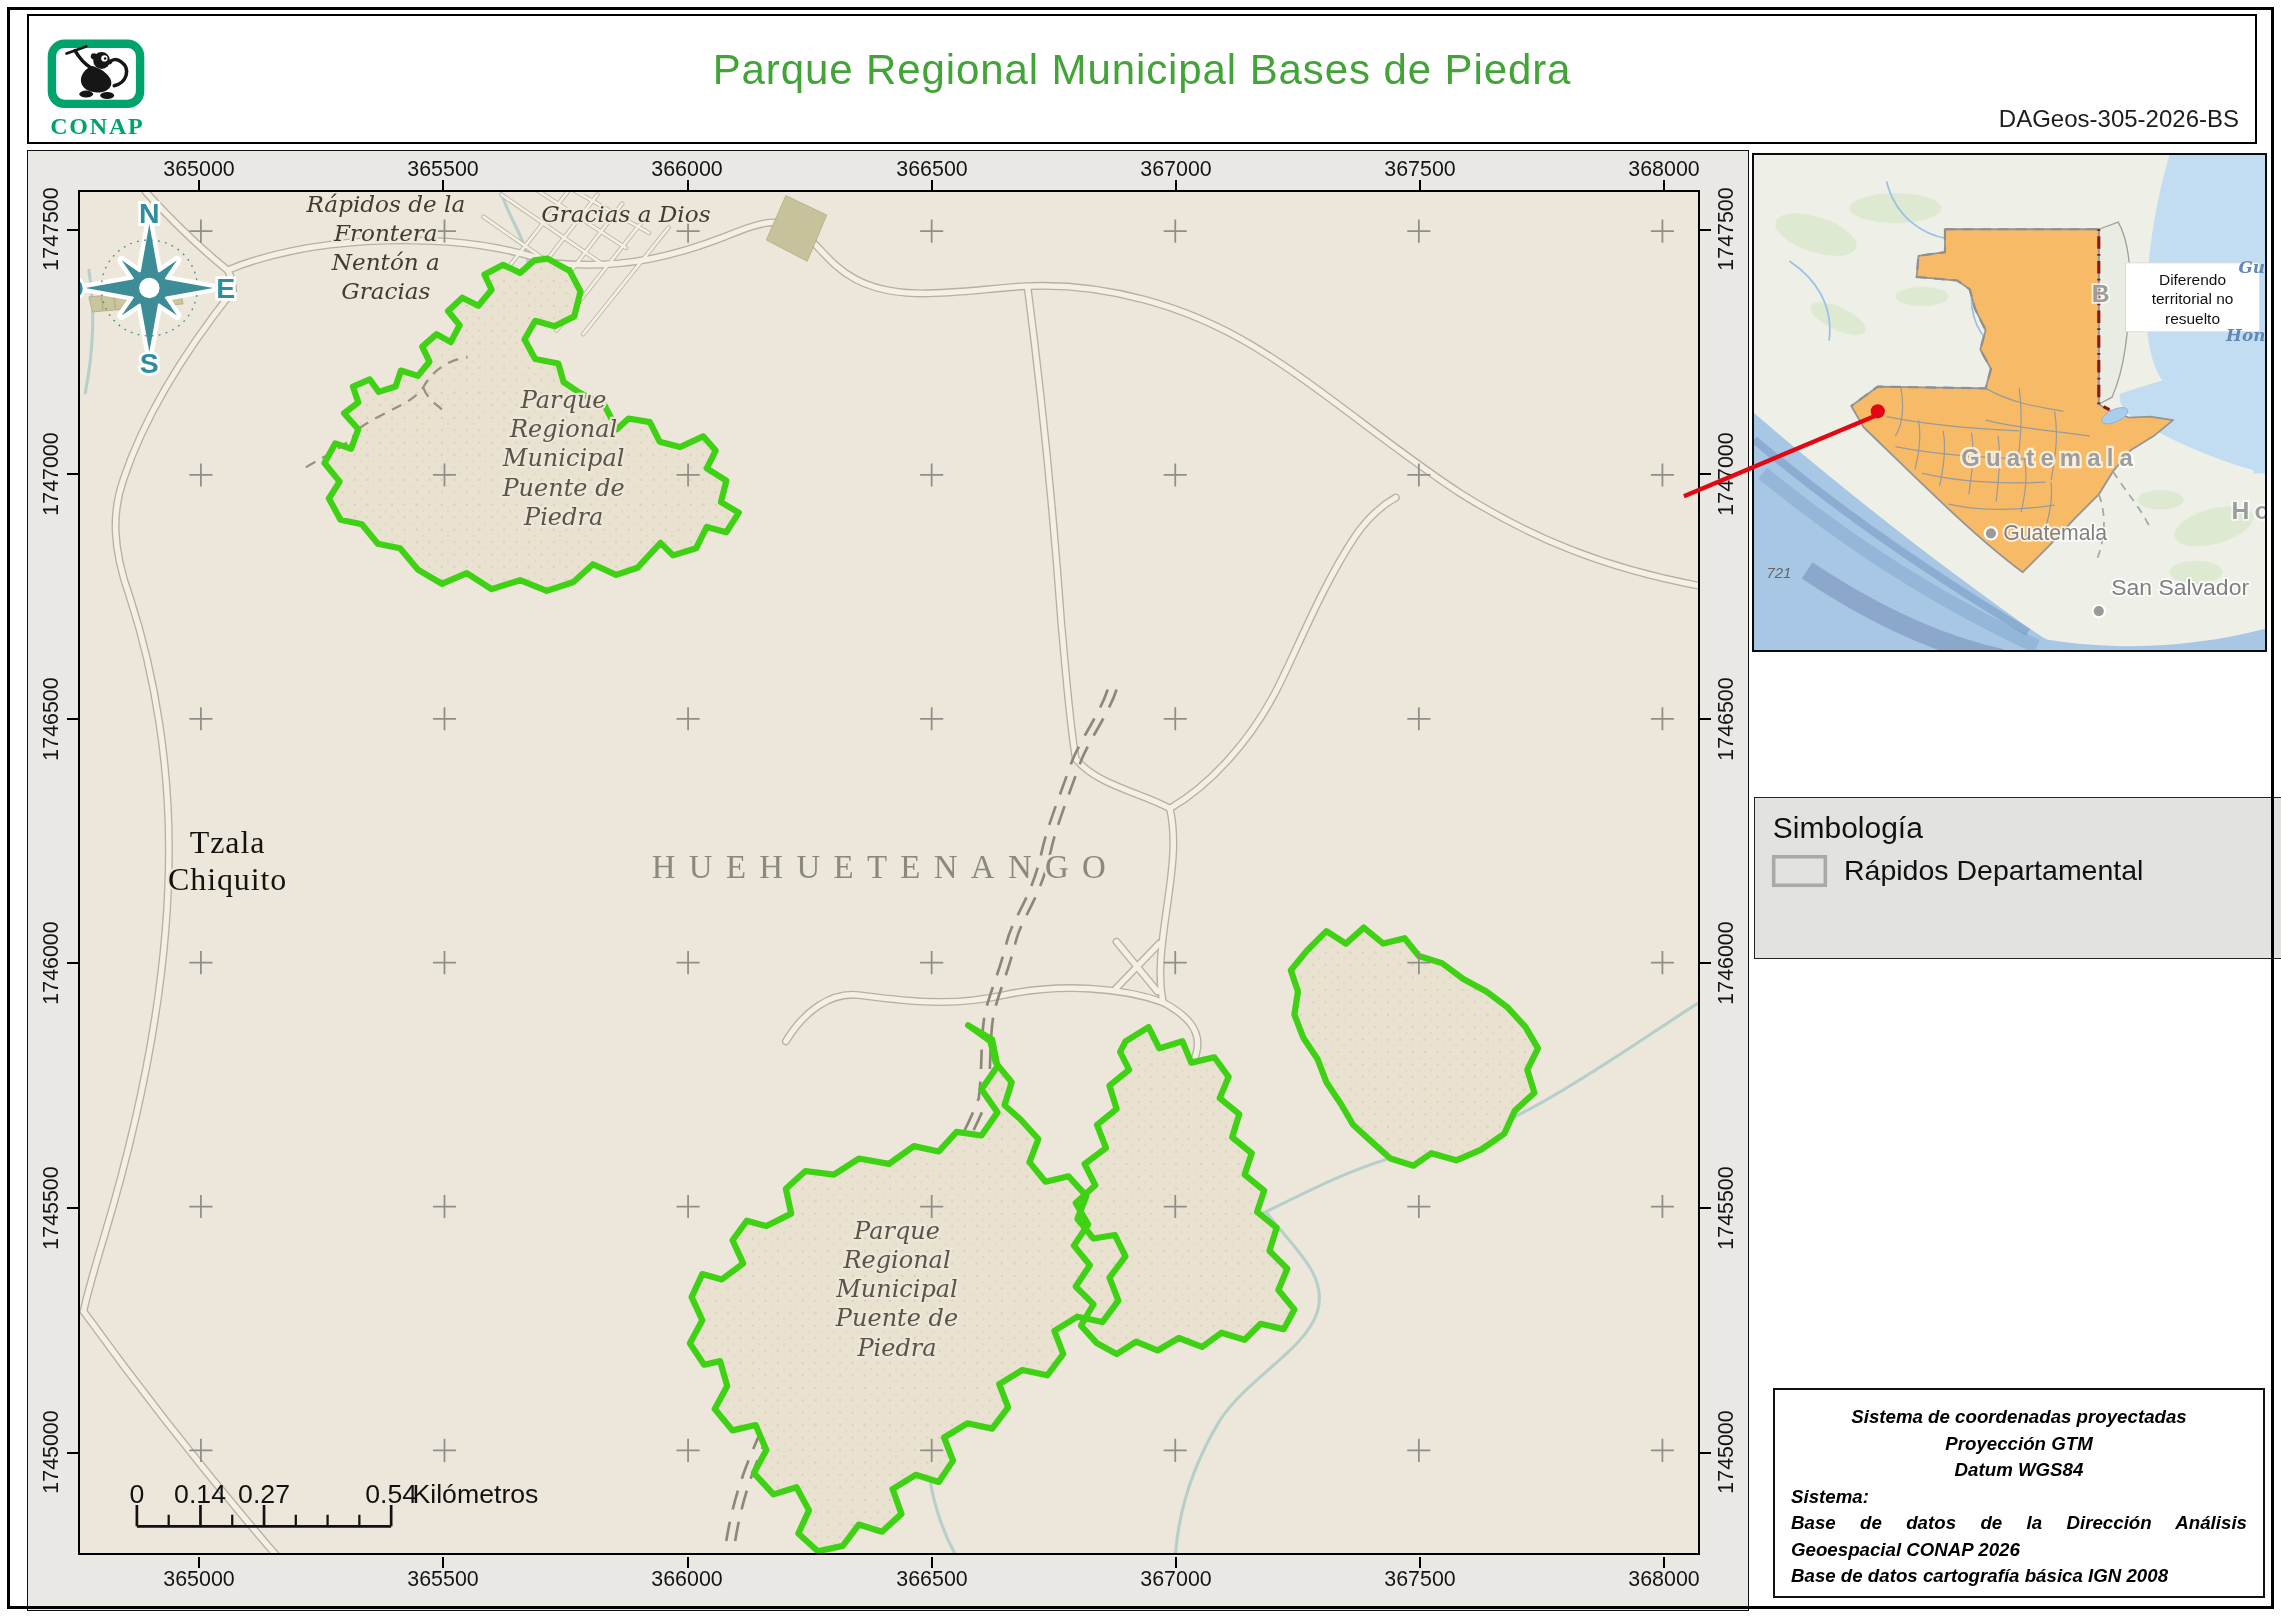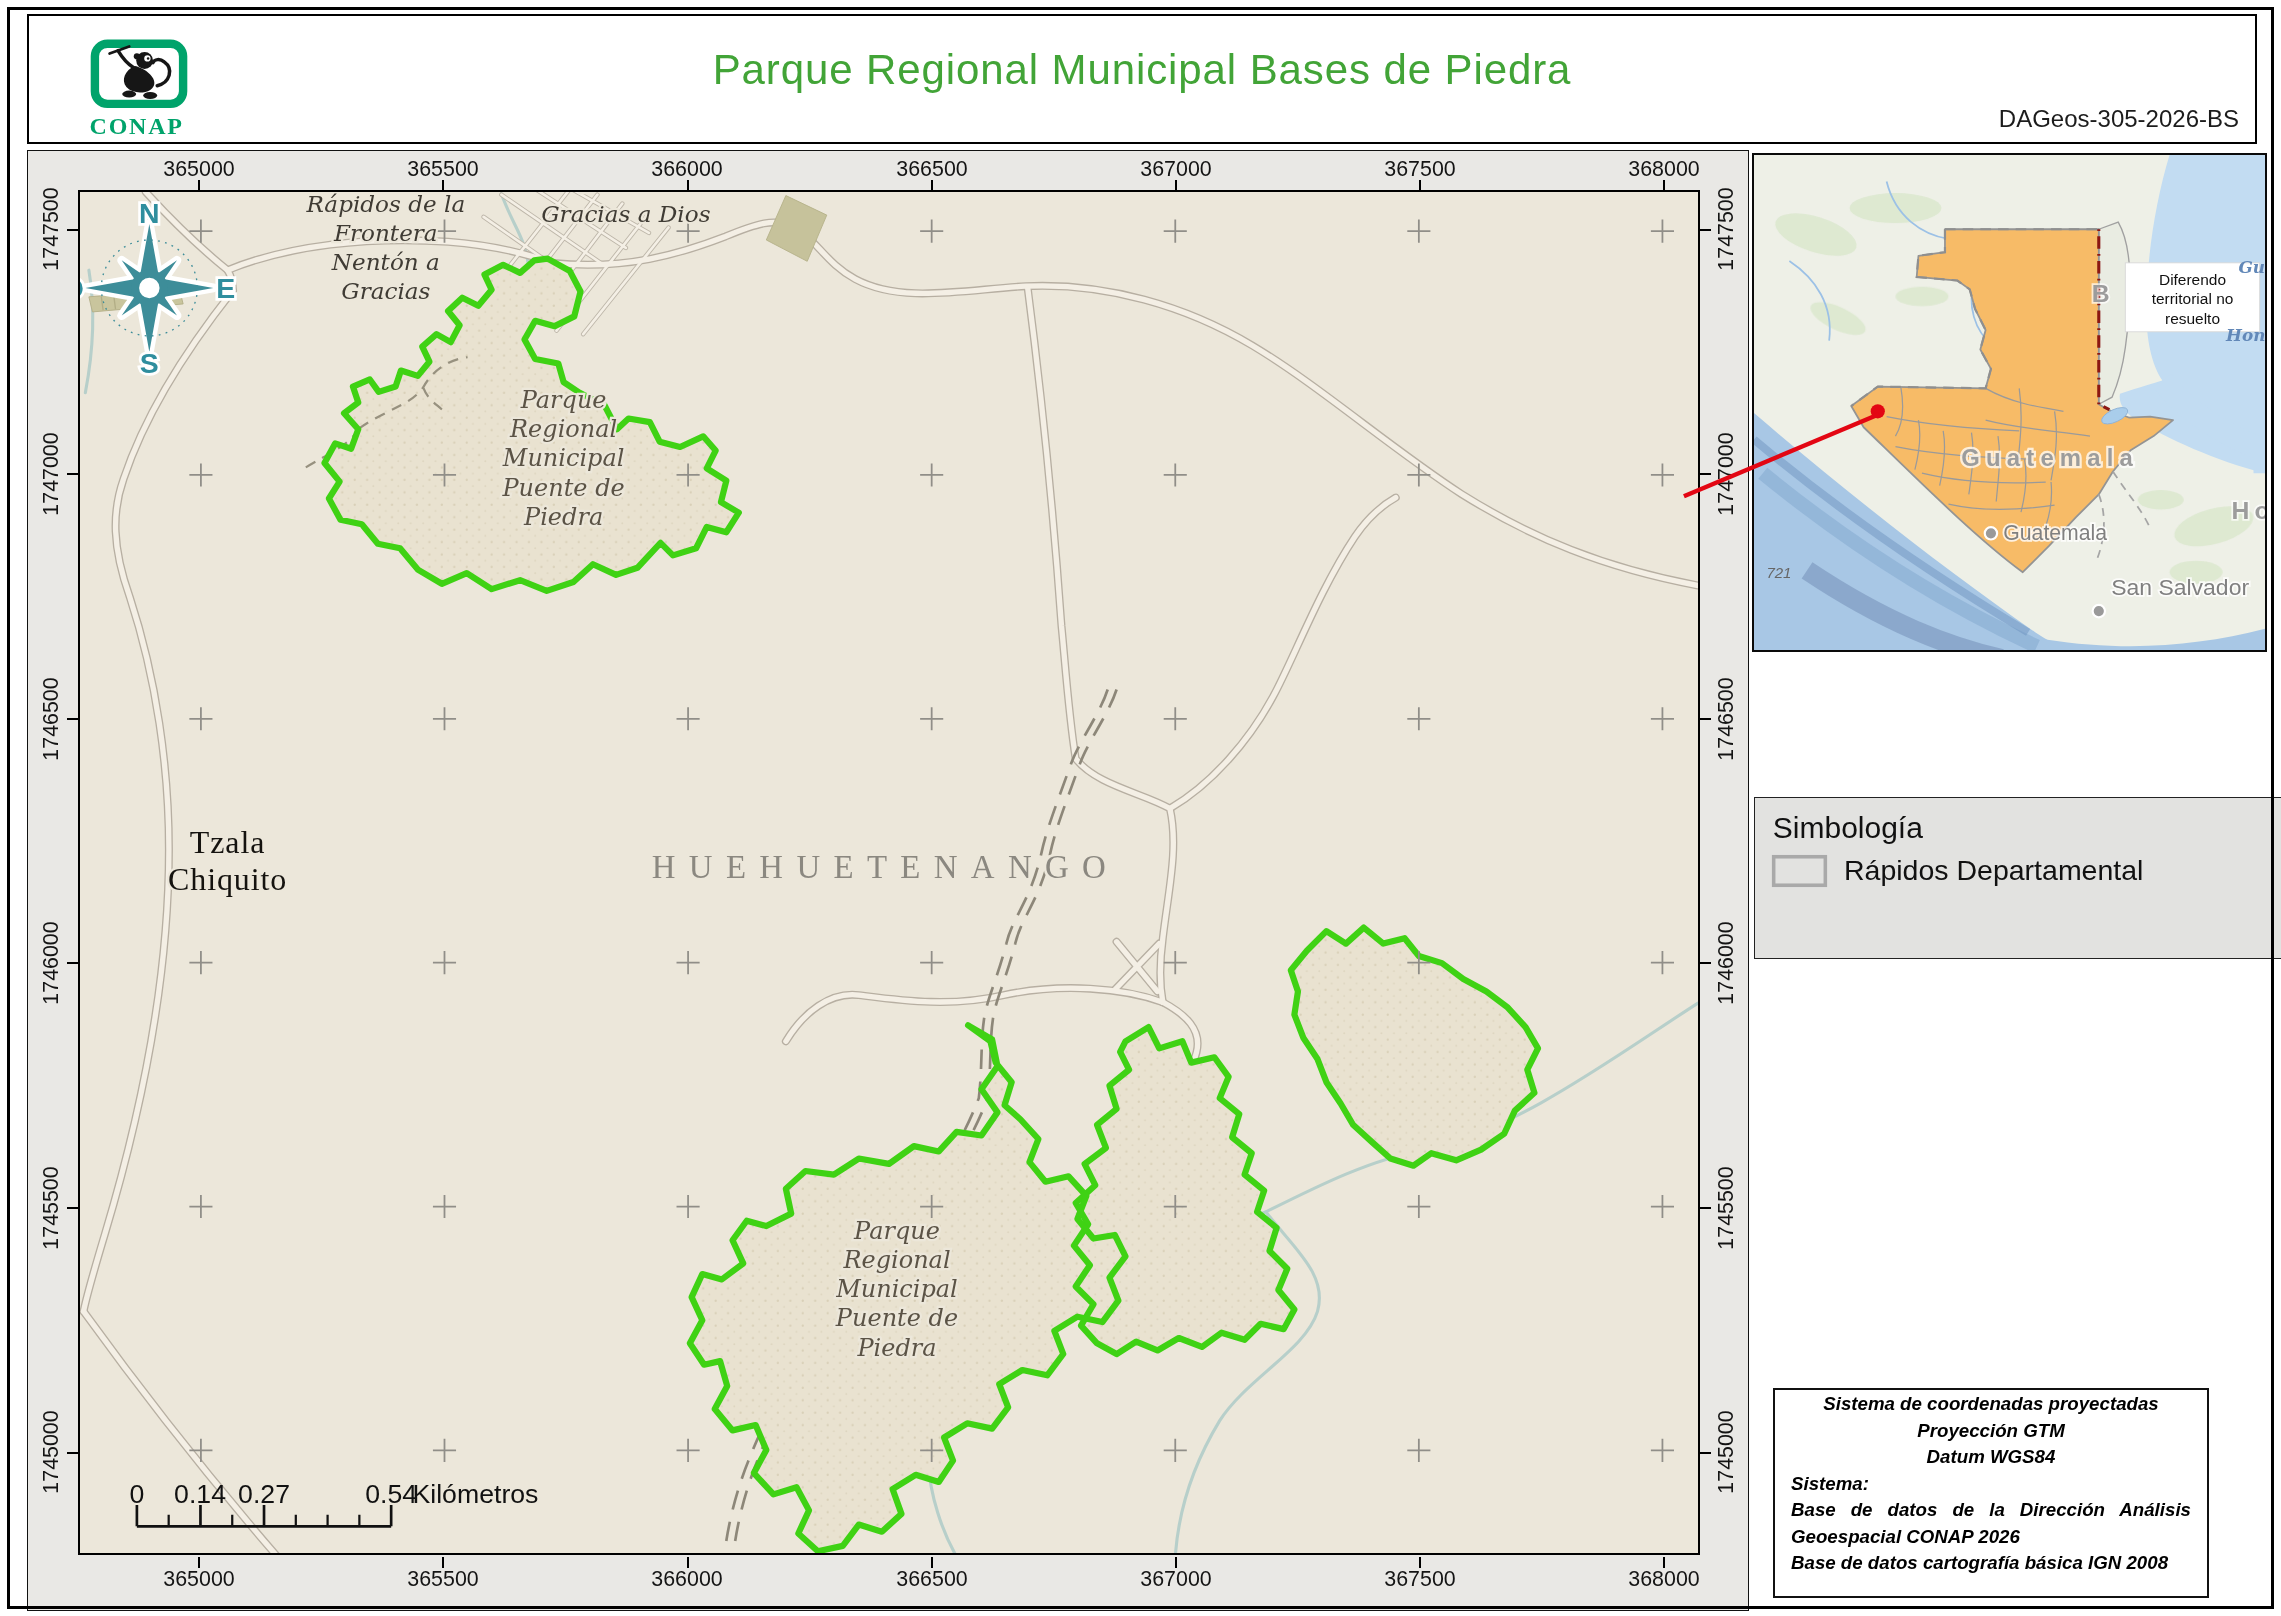--- a/index.html
+++ b/index.html
@@ -2,21 +2,21 @@
 <html style="font-size:14.3px"><head>
 <meta charset="utf-8">
 <style>
   html,body{margin:0;padding:0;background:#fff;}
   body{width:2281px;height:1616px;position:relative;overflow:hidden;
        font-family:"Liberation Sans",sans-serif;-webkit-font-smoothing:antialiased;}
   .page-border{position:absolute;inset:7.1px;border:3.6px solid #000;pointer-events:none;z-index:50;}
   
   .header{position:absolute;left:27px;top:14.3px;width:2230px;height:130px;border:2.7px solid #000;
           background:#fff;box-sizing:border-box;}
-  .logo{position:absolute;left:12.5px;top:23px;width:103px;text-align:left;margin-left:48px;}
+  .logo{position:absolute;left:12.5px;top:23px;width:103px;text-align:right;}
   .logo-text{font-family:"Liberation Serif",serif;font-weight:bold;font-size:24px;color:#00a36b;
              letter-spacing:1.8px;margin-top:0px;}
   .page-title{position:absolute;left:0;right:0;top:30px;text-align:center;font-size:42px;
               color:#42a437;letter-spacing:0.9px;}
   .doc-id{position:absolute;right:16px;bottom:9px;font-size:24px;color:#1c1c1c;}
   
   .map-frame{position:absolute;left:27px;top:150px;width:1722px;height:1461px;background:#e9e8e5;
              border:1.8px solid #111;box-sizing:border-box;}
   .map-inner{position:absolute;left:50px;top:39px;width:1622px;height:1365px;border:2.7px solid #000;
              box-sizing:border-box;background:#ece7da;}
@@ -61,22 +61,22 @@
   .in-sea{font:italic bold 19px "DejaVu Serif",serif;fill:#6288b8;}
   .in-depth{font:italic 17px "Liberation Sans",sans-serif;fill:#666;}
   .in-callout{font:17.5px "Liberation Sans",sans-serif;fill:#111;text-anchor:middle;}
   
   .legend{position:absolute;left:1754px;top:797px;width:554px;height:162px;background:#e2e2e0;
           border:1.8px solid #222;box-sizing:border-box;padding:9px 16px;}
   .legend-title{font-size:30px;color:#111;margin:3.6px 0 9px 1.8px;}
   .legend-row{display:flex;align-items:center;gap:16px;margin-top:7.1px;}
   .legend-label{font-size:28.5px;color:#111;}
   
-  .source{position:absolute;left:1773px;top:1388px;width:436px;height:210px;background:#fff;
-          border:2.7px solid #111;box-sizing:border-box;padding:1px 16px;
+  .source{position:absolute;left:1773px;top:1388px;width:492px;height:210px;background:#fff;
+          border:2.7px solid #111;box-sizing:border-box;padding:14px 16px;
           font-family:"Liberation Sans",sans-serif;font-style:italic;font-weight:bold;
           font-size:18.7px;line-height:1.42;color:#000;}
   .src-center{text-align:center;}
   .src-just{text-align:justify;}
   .overlay{position:absolute;left:0;top:0;width:2281px;height:1616px;pointer-events:none;z-index:40;}
 </style>
 </head>
 <body>
 
 <div class="page-border"></div>

